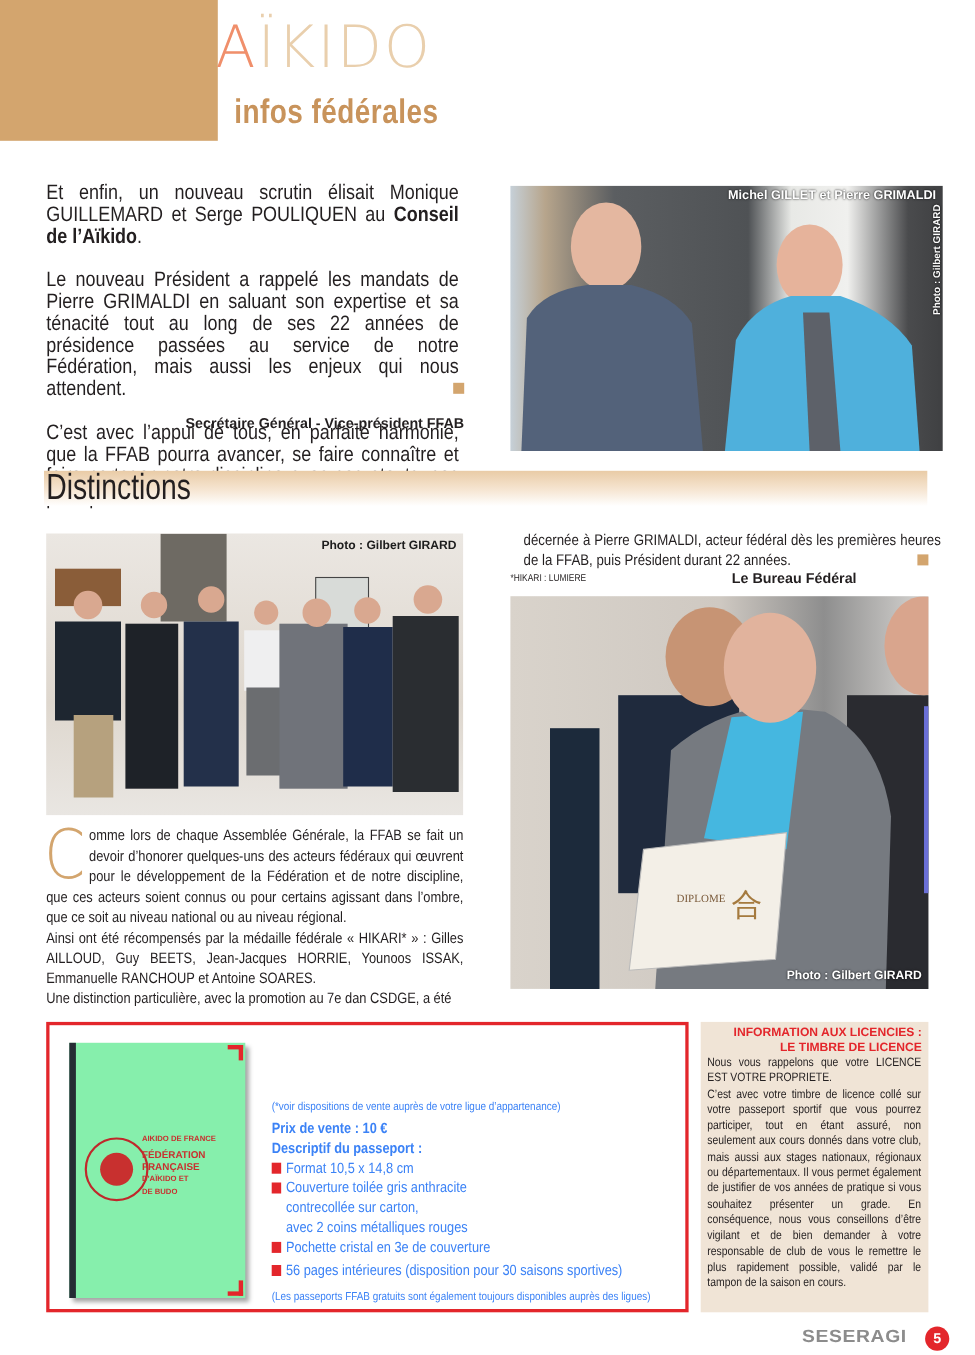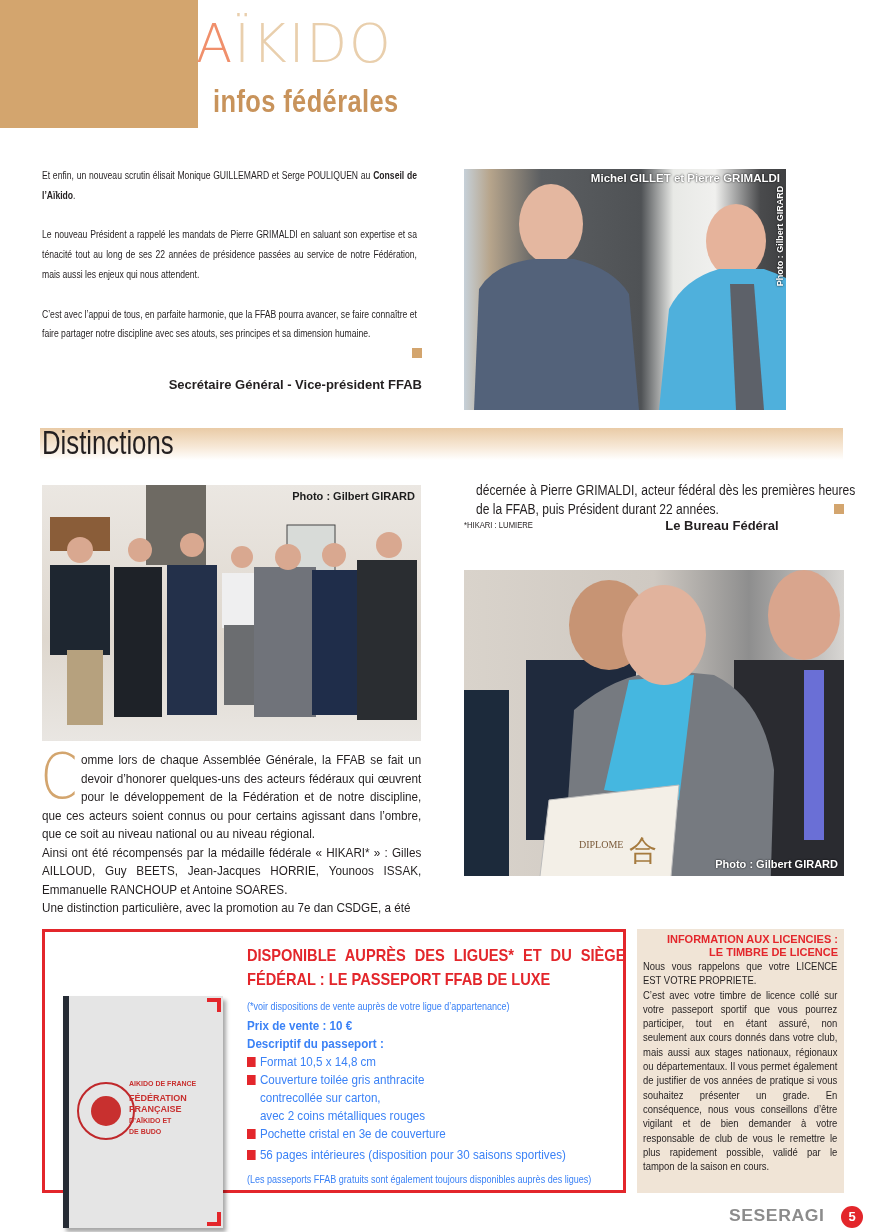--- a/index.html
+++ b/index.html
@@ -7,21 +7,21 @@
   body { position: relative; font-family: "Liberation Sans", sans-serif; color: #231f20; }
 
   
   .hdr-block { position: absolute; left: 0; top: 0; width: 198px; height: 128px; background: #d3a56e; }
   .hdr-title { position: absolute; left: 196px; top: 4px; height: 80px; font-family: "DejaVu Sans", sans-serif; font-weight: 300; font-size: 53px; letter-spacing: 2px; line-height: 80px; white-space: nowrap; }
   .hdr-title .a { color: #f08f6b; }
   .hdr-title .rest { color: #e9cfad; }
   .hdr-sub { position: absolute; left: 213px; top: 84px; font-size: 31px; font-weight: bold; color: #c8935b; transform: scaleX(0.82); transform-origin: left top; white-space: nowrap; letter-spacing: 0.5px; }
 
   
-  .txt { position: absolute; font-size: 10px; line-height: 19.8px; text-align: justify; color: #231f20; }
+  .txt { position: absolute; font-size: 19px; line-height: 19.8px; text-align: justify; color: #231f20; }
   .txt p { margin-bottom: 19.8px; }
   .txt p:last-child { margin-bottom: 0; }
   .narrow { transform: scaleX(0.86); transform-origin: left top; }
 
   .sq { display: inline-block; width: 10px; height: 10px; background: #d3a56e; vertical-align: middle; }
   .sq-red { display: inline-block; width: 10px; height: 10px; background: #e3262b; margin-right: 5px; vertical-align: -1px; }
 
   .sig { position: absolute; text-align: right; font-size: 13px; line-height: 18px; font-weight: bold; }
 
   
@@ -30,21 +30,21 @@
   .cap-dark { color: #1d1d1d; text-shadow: none; }
 
   
   .dist-bar { position: absolute; left: 40px; top: 428px; width: 803px; height: 32px; background: linear-gradient(to bottom, #e9cba6 0%, #f6e6d3 55%, #ffffff 100%); }
   .dist-title { position: absolute; left: 42px; top: 424px; font-size: 33px; font-weight: normal; color: #231f20; transform: scaleX(0.78); transform-origin: left top; white-space: nowrap; }
 
   .dropcap { float: left; font-size: 62px; line-height: 52px; color: #d3a56e; font-weight: 300; margin: 0 4px -4px -2px; font-family: "DejaVu Sans", sans-serif; }
 
   
   .pass-box { position: absolute; left: 42px; top: 929px; width: 584px; height: 264px; border: 3px solid #e3262b; }
-  .pass-cover { position: absolute; left: 18px; top: 16px; width: 160px; height: 232px; background: #e5e5e5; border-left: 6px solid #262c35; box-shadow: 3px 4px 4px rgba(0,0,0,0.35); margin-top: 48px; }
+  .pass-cover { position: absolute; left: 18px; top: 16px; width: 160px; height: 232px; background: #86efac; border-left: 6px solid #262c35; box-shadow: 3px 4px 4px rgba(0,0,0,0.35); }
   .pass-cover .corner { position: absolute; width: 14px; height: 14px; border-color: #e3262b; border-style: solid; }
   .pass-cover .c-tr { top: 2px; right: 2px; border-width: 4px 4px 0 0; }
   .pass-cover .c-br { bottom: 2px; right: 2px; border-width: 0 4px 4px 0; }
   .seal { position: absolute; left: 8px; top: 86px; width: 58px; height: 58px; border: 2px solid #c0282b; border-radius: 50%; }
   .seal-dot { position: absolute; left: 12px; top: 12px; width: 30px; height: 30px; background: #c8302f; border-radius: 50%; }
   .cover-text { position: absolute; left: 60px; top: 82px; color: #c8302f; font-size: 7px; line-height: 11px; font-weight: bold; white-space: nowrap; }
   .cover-text .big { font-size: 9px; }
 
   .pass-head { position: absolute; left: 202px; top: 12px; width: 372px; color: #e3262b; font-weight: bold; font-size: 17px; line-height: 24px; text-align: justify; text-align-last: left; }
   .pass-body { position: absolute; left: 202px; top: 65px; width: 430px; font-size: 13.5px; line-height: 18px; color: #3b82f6; }
@@ -75,21 +75,21 @@
     <p><span>Et enfin, un nouveau scrutin élisait Monique GUILLEMARD et Serge POULIQUEN au </span><b>Conseil de l’Aïkido</b><span>.</span></p>
     <p>Le nouveau Président a rappelé les mandats de Pierre GRIMALDI en saluant son expertise et sa ténacité tout au long de ses 22 années de présidence passées au service de notre Fédération, mais aussi les enjeux qui nous attendent.</p>
     <p><span>C’est avec l’appui de tous, en parfaite harmonie, que la FFAB pourra avancer, se faire connaître et faire partager notre discipline avec ses atouts, ses principes et sa dimension humaine.</span></p>
   </div>
 </div>
 <span class="sq" style="position:absolute; left:412px; top:348px;"></span>
 <div class="sig" style="left:140px; top:376px; width:282px;">
   <div>Secrétaire Général - Vice-président FFAB</div>
 </div>
 
-<div class="photo" style="left:464px; top:169px; width:322px; height:241px; background: linear-gradient(90deg,#c6d0d8 0%,#b7a58c 8%,#5b5e61 24%,#4f5255 55%,#e8e9e6 65%,#f0f0ee 78%,#4a4b4d 92%,#3f4042 100%);">
+<div class="photo" style="left:464px; top:169px; width:393px; height:241px; background: linear-gradient(90deg,#c6d0d8 0%,#b7a58c 8%,#5b5e61 24%,#4f5255 55%,#e8e9e6 65%,#f0f0ee 78%,#4a4b4d 92%,#3f4042 100%);">
   <svg width="380" height="241">
     <ellipse cx="87" cy="55" rx="32" ry="40" fill="#e4b7a0"></ellipse>
     <path d="M10 241 L15 120 Q30 95 70 90 L110 90 Q150 100 165 125 L175 241 Z" fill="#53627a"></path>
     <ellipse cx="272" cy="72" rx="30" ry="37" fill="#e6b39b"></ellipse>
     <path d="M195 241 L205 140 Q220 110 255 100 L300 100 Q345 115 365 145 L372 241 Z" fill="#4fb0dc"></path>
     <path d="M266 115 L290 115 L300 241 L272 241 Z" fill="#5d6169"></path>
   </svg>
   <div class="cap" style="right:6px; top:3px; font-size:11.5px;">Michel GILLET et Pierre GRIMALDI</div>
   <div class="cap" style="right:-44px; top:62px; transform: rotate(-90deg); font-size:9px;">Photo : Gilbert GIRARD</div>
 </div>
@@ -134,21 +134,21 @@
   </div>
 </div>
 
 <div class="txt" style="left:476px; top:481px; width:380px; font-size:14px; line-height:18.5px;">
   <div class="narrow" style="width:441px;">décernée à Pierre GRIMALDI, acteur fédéral dès les premières heures de la FFAB, puis Président durant 22 années.</div>
 </div>
 <span class="sq" style="position:absolute; left:834px; top:504px;"></span>
 <div style="position:absolute; left:464px; top:520px; font-size:9px; transform:scaleX(0.85); transform-origin:left top;">*HIKARI : LUMIERE</div>
 <div class="sig" style="left:600px; top:517px; width:244px;text-align:center;">Le Bureau Fédéral</div>
 
-<div class="photo" style="left:464px; top:570px; width:380px; height:306px; background: linear-gradient(90deg,#d9d3cb 0%,#cfc9c2 50%,#8e8e8e 75%,#d8d6d3 100%);">
+<div class="photo" style="left:464px; top:542px; width:380px; height:357px; background: linear-gradient(90deg,#d9d3cb 0%,#cfc9c2 50%,#8e8e8e 75%,#d8d6d3 100%); padding-left: 36px;">
   <svg width="380" height="367">
     <rect x="0" y="120" width="45" height="247" fill="#1c2a3b"></rect>
     <rect x="62" y="90" width="110" height="180" fill="#1f2a3d"></rect>
     <ellipse cx="145" cy="55" rx="40" ry="45" fill="#c79474"></ellipse>
     <rect x="270" y="90" width="110" height="277" fill="#2a2b30"></rect>
     <rect x="340" y="100" width="20" height="170" fill="#6a6fd6"></rect>
     <ellipse cx="340" cy="45" rx="36" ry="45" fill="#d9a58d"></ellipse>
     <path d="M95 367 L110 140 Q150 105 200 100 L250 105 Q300 130 310 200 L305 367 Z" fill="#767a80"></path>
     <path d="M165 110 L230 105 L215 230 L140 220 Z" fill="#45b7e0"></path>
     <ellipse cx="200" cy="65" rx="42" ry="50" fill="#e1b39d"></ellipse>
@@ -166,23 +166,20 @@
     <div class="seal">
         <div class="seal-dot"></div>
       </div>
     <div class="cover-text">
       <div>AIKIDO DE FRANCE</div>
       <div class="big" style="margin-top:4px;">FÉDÉRATION</div>
       <div class="big">FRANÇAISE</div>
       <div>D’AÏKIDO ET</div>
       <div>DE BUDO</div>
     </div>
-  </div>
-  <div class="pass-head">
-    <div class="narrow" style="width:440px;">DISPONIBLE AUPRÈS DES LIGUES* ET DU SIÈGE FÉDÉRAL : LE PASSEPORT FFAB DE LUXE</div>
   </div>
   <div class="pass-body">
     <div class="narrow" style="width:450px;">
       <div class="pass-note">(*voir dispositions de vente auprès de votre ligue d’appartenance)</div>
       <div class="pass-strong">Prix de vente : 10 €</div>
       <div class="pass-strong">Descriptif du passeport :</div>
       <ul class="pass-list">
         <li><span class="sq-red"></span><span>Format 10,5 x 14,8 cm</span></li>
         <li><span class="sq-red"></span><span>Couverture toilée gris anthracite</span>
           <div class="indent">contrecollée sur carton,</div>

